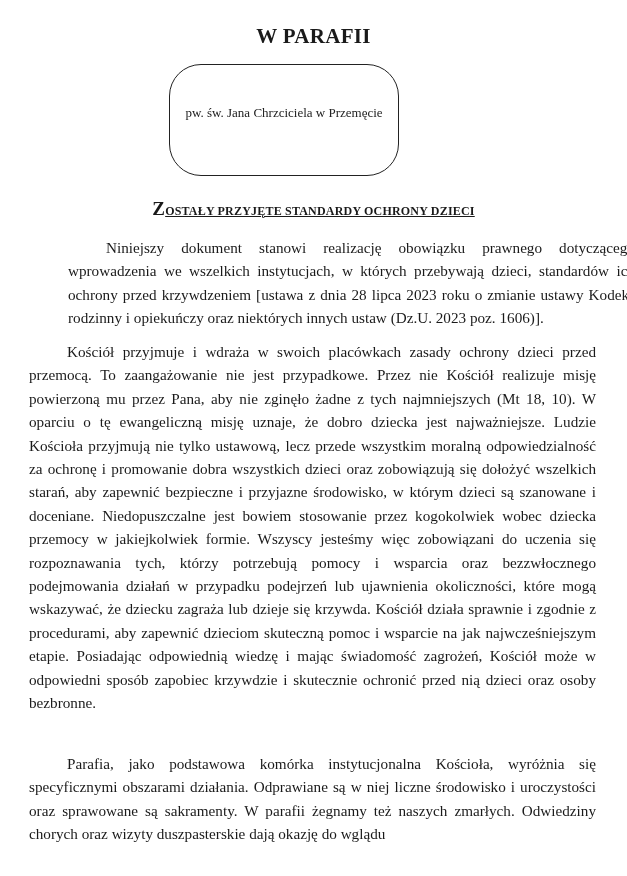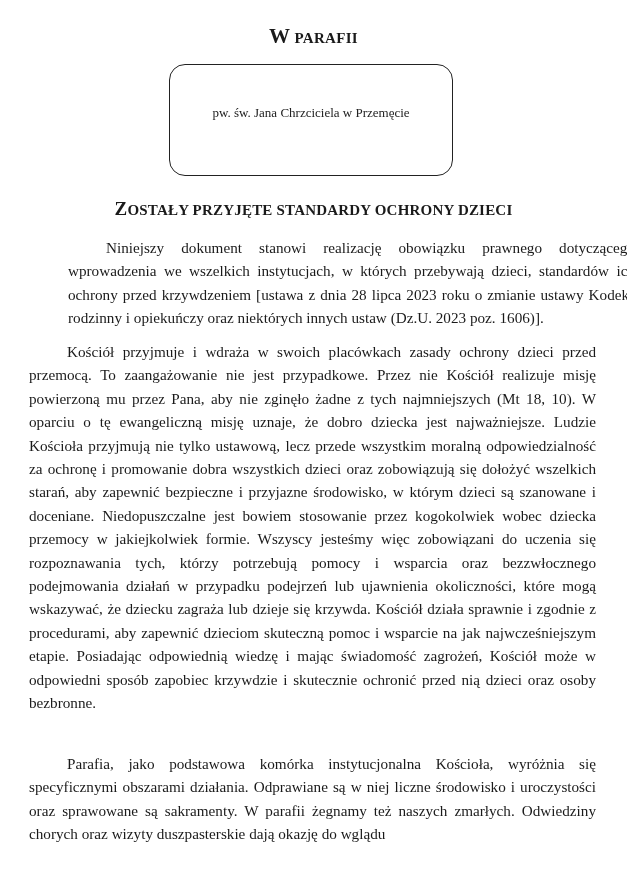--- a/index.html
+++ b/index.html
@@ -1,29 +1,29 @@
 <!DOCTYPE html>
 <html><head>
 <meta charset="utf-8">
 <style>
   html, body { margin: 0; padding: 0; background: #ffffff; }
   body { width: 627px; height: 876px; overflow: hidden; position: relative;
          font-family: "Liberation Serif", "DejaVu Serif", serif; color: #1a1a1a; }
   .title { position: absolute; top: 24px; left: 0; width: 627px; text-align: center;
            font-size: 19px; font-weight: bold; letter-spacing: 0.3px; }
   .sc-big { font-size: 21px; }
-  .sc-small { font-size: 15px; }
-  .box { position: absolute; left: 169px; top: 64px; width: 284px; height: 112px;
-         border: 1.5px solid #222; border-radius: 16px; box-sizing: border-box; }
+  .sc-small { font-size: 21px; }
+  .box { position: absolute; left: 169px; top: 64px; width: 230px; height: 112px;
+         border: 1.5px solid #222; border-radius: 32px; box-sizing: border-box; }
   .box-text { position: absolute; top: 40px; left: 0; width: 100%; text-align: center;
               font-size: 13px; color: #222; }
   .heading { position: absolute; top: 198px; left: 0; width: 627px; text-align: center;
              font-weight: bold; letter-spacing: 0.2px; }
   .heading .h-big { font-size: 19px; }
-  .heading .h-small { font-size: 15px; }
+  .heading .h-small { font-size: 12px; text-decoration: underline; }
   .para { position: absolute; left: 29px; width: 567px; font-size: 15.2px; line-height: 23.4px;
           text-align: justify; text-indent: 38px; margin: 0; }
   #p1 { top: 236px; margin-left: 39px; }
   #p2 { top: 340px; }
   #p3 { top: 752px; }
 </style>
 </head>
 <body>
 
 <div class="title"><span class="sc-big">W</span><span class="sc-small"> PARAFII</span></div>

